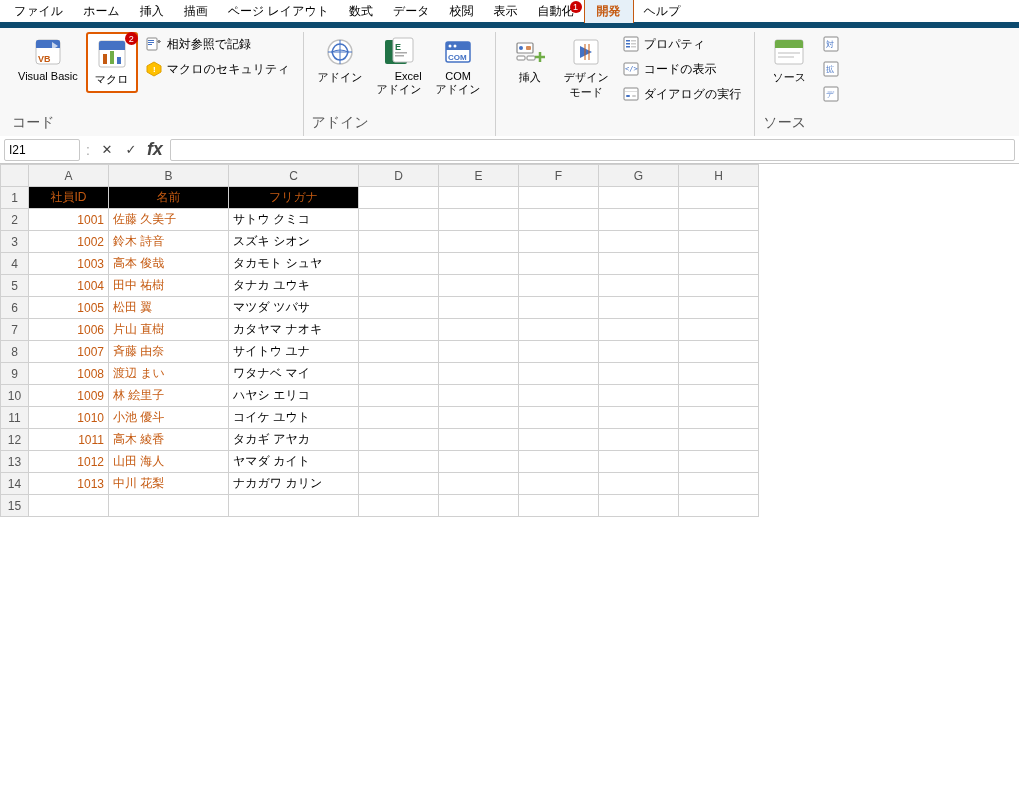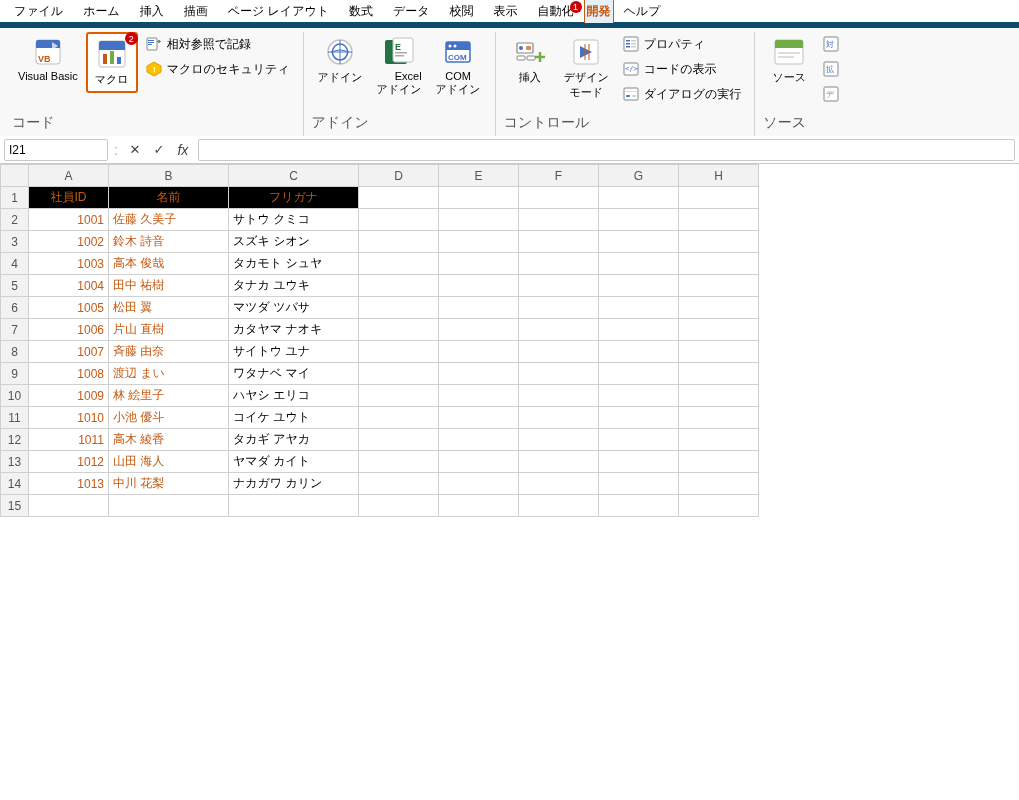--- a/index.html
+++ b/index.html
@@ -25,21 +25,21 @@
       cursor: pointer;
       white-space: nowrap;
       color: #000;
     }
     .ribbon-tab.active {
       background: #e6f0f8;
       color: #c55a11;
       font-weight: bold;
       border: 1px solid #c55a11;
       border-bottom: none;
-      padding: 3px 2px;
+      padding: 3px 12px;
     }
     .ribbon-tab.badge {
       position: relative;
     }
     .badge-num {
       position: absolute;
       top: 2px;
       right: 2px;
       background: #c00;
       color: #fff;
@@ -148,21 +148,21 @@
     .formula-bar {
       display: flex;
       align-items: center;
       height: 28px;
       border-bottom: 1px solid #c8c8c8;
       background: #fff;
       padding: 0 4px;
       gap: 4px;
     }
     .name-box {
-      width: 104px;
+      width: 76px;
       border: 1px solid #c8c8c8;
       border-radius: 2px;
       height: 22px;
       padding: 0 4px;
       font-size: 12px;
       display: flex;
       align-items: center;
     }
     .formula-bar-sep {
       color: #aaa;
@@ -444,21 +444,20 @@
                 <rect x="1" y="2" width="14" height="12" rx="1" fill="#fff" stroke="#888"></rect>
                 <rect x="3" y="9" width="4" height="2" rx="1" fill="#4472c4"></rect>
                 <rect x="9" y="9" width="4" height="2" rx="1" fill="#ccc"></rect>
                 <rect x="2" y="5" width="12" height="1" fill="#ddd"></rect>
               </svg>
             </div>
             <span>ダイアログの実行</span>
           </div>
         </div>
       </div>
-      <div class="ribbon-group-label">コントロール</div>
     </div>
 
     <div class="ribbon-group">
       <div class="ribbon-group-buttons">
         <div class="rb-btn-large">
           <div class="btn-icon">
             <svg width="32" height="32" viewBox="0 0 32 32">
               <rect x="2" y="4" width="28" height="24" rx="2" fill="#fff" stroke="#c0c0c0"></rect>
               <rect x="2" y="4" width="28" height="8" rx="2" fill="#70ad47"></rect>
               <rect x="2" y="10" width="28" height="2" fill="#70ad47"></rect>
@@ -500,21 +499,21 @@
 
   </div>
 </div>
 
 <div class="formula-bar">
   <div class="name-box">I21</div>
   <span class="formula-bar-sep">:</span>
   <div class="formula-icons">
     <div class="formula-icon-btn">✕</div>
     <div class="formula-icon-btn">✓</div>
-    <div class="formula-icon-btn" style="font-style:italic;font-weight:normal;font-size:14px;">fx</div>
+    <div class="formula-icon-btn" style="font-style:italic;font-weight:bold;font-size:18px;">fx</div>
   </div>
   <input class="formula-input" type="text" value="" style="">
 </div>
 
 <div class="spreadsheet-container">
   <table class="sheet">
     <colgroup>
       <col style="width:28px">
       <col style="width:80px">
       <col style="width:120px">

